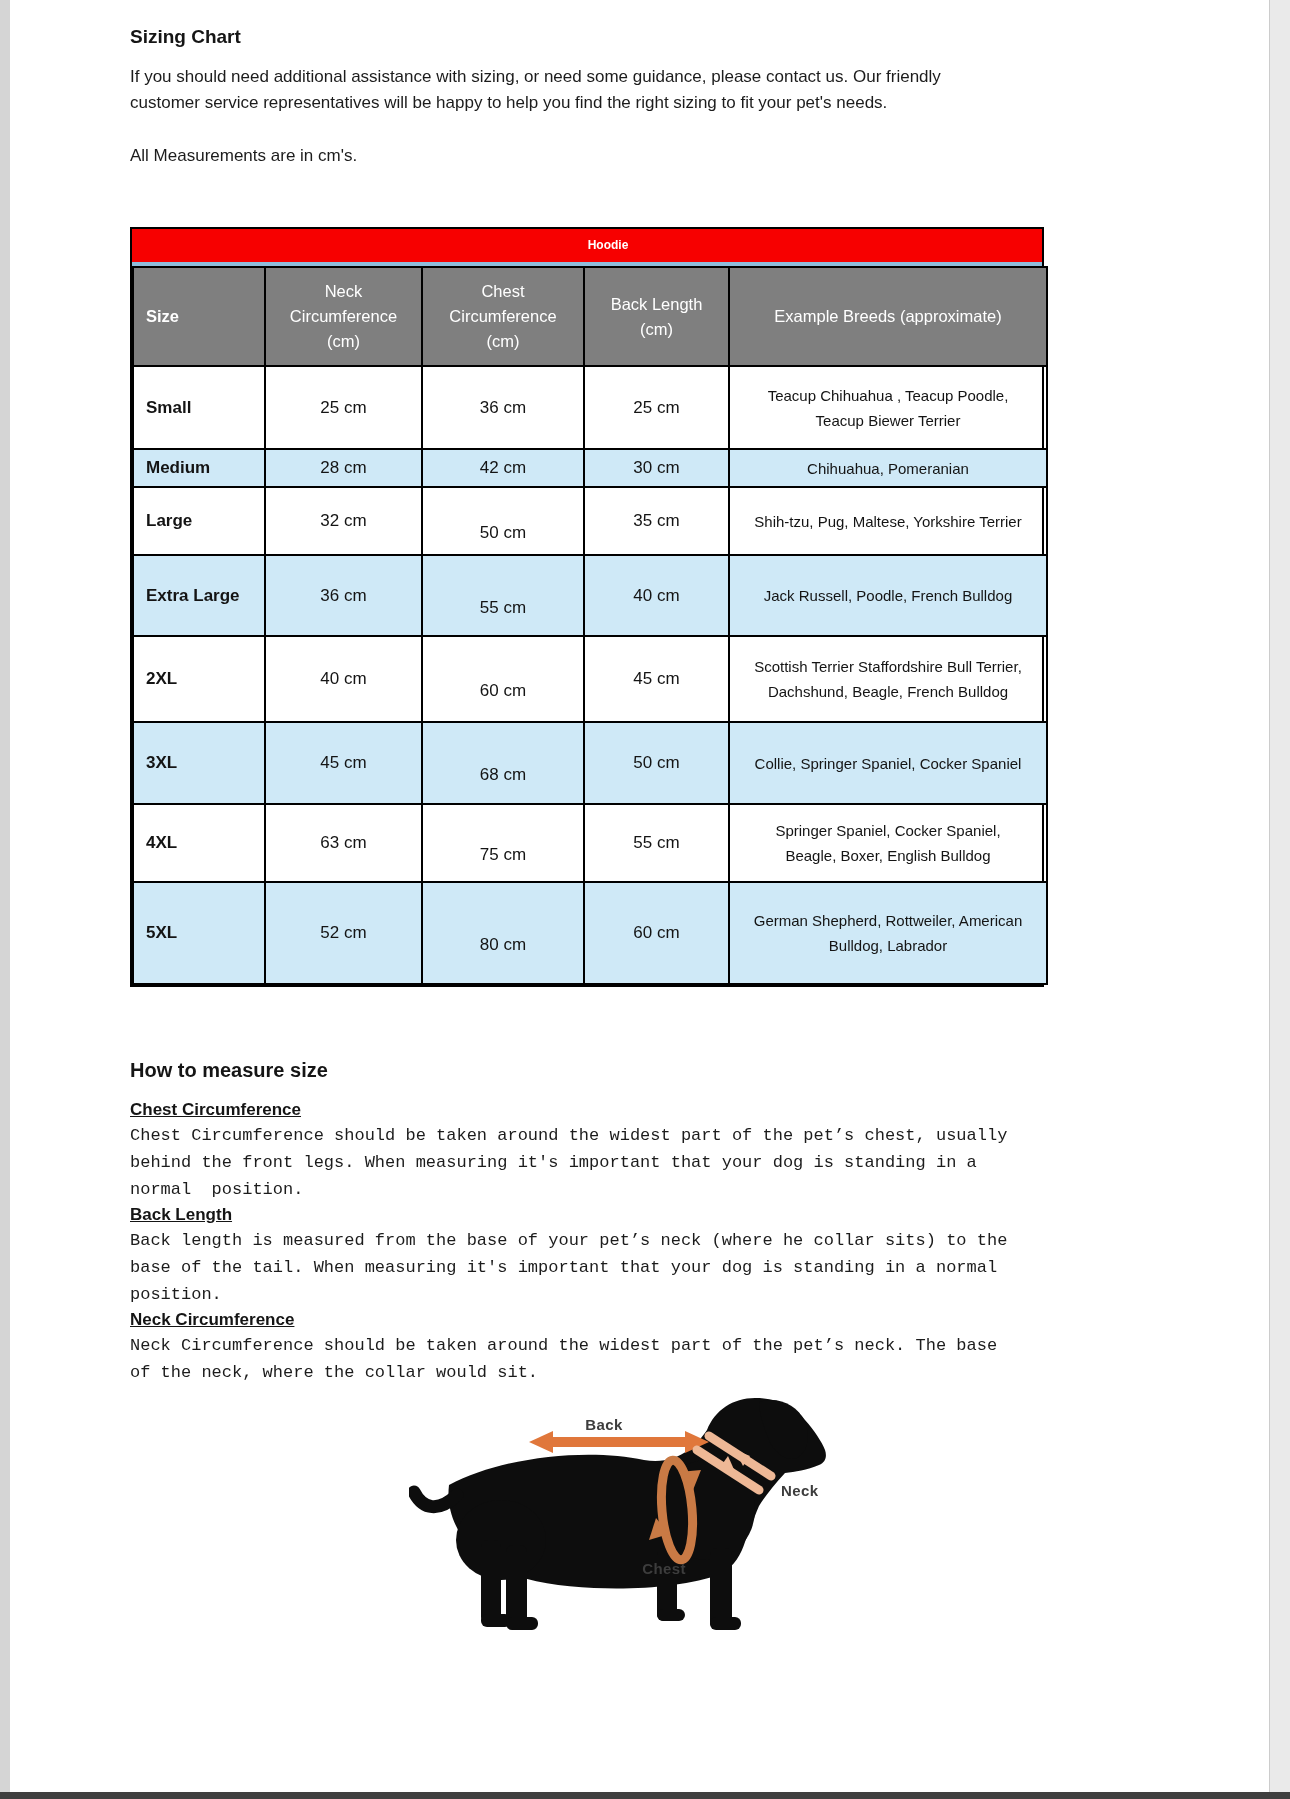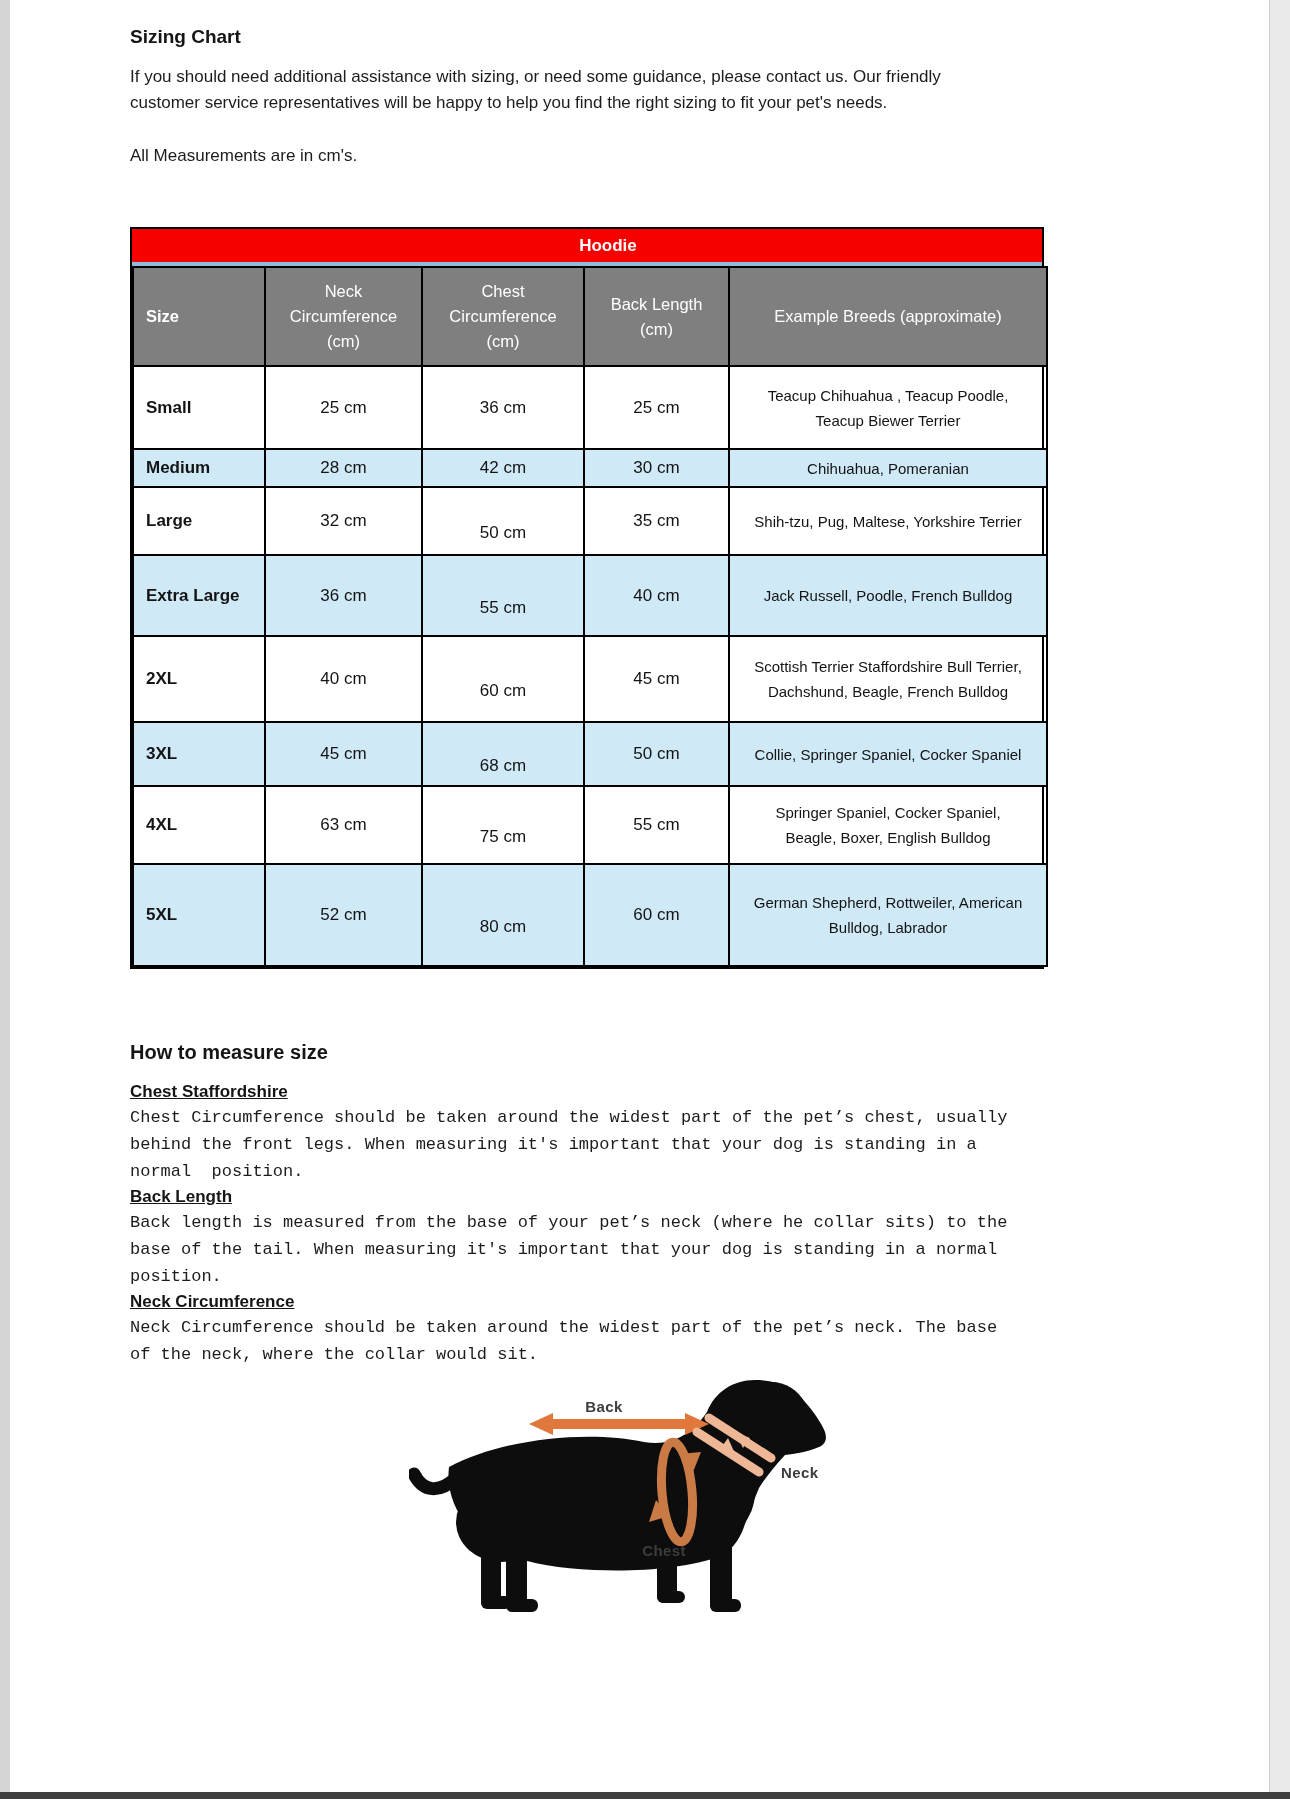--- a/index.html
+++ b/index.html
@@ -14,21 +14,21 @@
 
   .doc{position:absolute;left:130px;top:0;width:960px;}
 
   h1.page-title{font-size:19px;line-height:26px;font-weight:bold;margin:24px 0 0 0;color:#151515;}
   p.intro{font-size:17px;line-height:26px;margin:14px 0 0 0;width:860px;white-space:pre-wrap;}
   p.note{font-size:17px;line-height:26px;margin:27px 0 0 0;}
 
   
   .table-wrap{margin-top:58px;width:914px;border:2px solid #000;box-sizing:border-box;}
   .table-title{
-    background:#f70000;color:#ffffff;font-weight:bold;font-size:17px;
+    background:#f70000;color:#ffffff;font-weight:bold;font-size:12px;
     text-align:center;height:33px;line-height:33px;border-bottom:4px solid #8fbcdb;padding-left:42px;
   }
   table.sizes{border-collapse:collapse;width:100%;table-layout:fixed;}
   table.sizes th, table.sizes td{border:2px solid #000;box-sizing:border-box;}
   table.sizes col.c0{width:132px;}
   table.sizes col.c1{width:157px;}
   table.sizes col.c2{width:162px;}
   table.sizes col.c3{width:145px;}
   table.sizes col.c4{width:318px;}
   table.sizes thead th{
@@ -38,21 +38,21 @@
   table.sizes thead th.size-col{text-align:left;padding-left:12px;font-weight:bold;}
   table.sizes tbody td{font-size:17px;text-align:center;vertical-align:middle;color:#141414;}
   table.sizes tbody td.size{font-weight:bold;text-align:left;padding-left:12px;}
   table.sizes tbody td.breeds{font-size:15px;line-height:25px;white-space:pre-line;padding:0 8px;}
   table.sizes tbody tr:nth-child(even) td{background:#cfe9f7;}
   table.sizes tbody tr:nth-child(1){height:83px;}
   table.sizes tbody tr:nth-child(2){height:38px;}
   table.sizes tbody tr:nth-child(3){height:68px;}
   table.sizes tbody tr:nth-child(4){height:81px;}
   table.sizes tbody tr:nth-child(5){height:86px;}
-  table.sizes tbody tr:nth-child(6){height:64px;}
+  table.sizes tbody tr:nth-child(6){height:82px;}
   table.sizes tbody tr:nth-child(7){height:78px;}
   table.sizes tbody tr:nth-child(8){height:102px;}
   table.sizes tbody td.chest.low span{position:relative;top:12px;display:inline-block;}
 
   
   h2.howto-title{font-size:20px;line-height:27px;font-weight:bold;margin:70px 0 14px 0;color:#151515;}
   .section h3{font-size:17px;line-height:24px;font-weight:bold;text-decoration:underline;margin:0;color:#151515;}
   .section p{font-size:17px;line-height:27px;margin:0;width:880px;white-space:pre-wrap;font-family:Liberation Mono, monospace;}
   .sec-h-1{margin-top:25px;}
   .sec-p-1{margin-top:18px;}
@@ -164,21 +164,21 @@
           <td class="breeds">German Shepherd, Rottweiler, American
 Bulldog, Labrador</td>
         </tr>
       </tbody>
     </table>
   </div>
 
   <h2 class="howto-title">How to measure size</h2>
 
   <div class="section">
-    <h3 class="sec-h-1">Chest Staffordshire</h3>
+    <h3 class="sec-h-1">Chest Circumference</h3>
     <p class="sec-p-1">Chest Circumference should be taken around the widest part of the pet’s chest, usually behind the front legs. When measuring it's important that your dog is standing in a normal  position.</p>
   </div>
 
   <div class="section">
     <h3 class="sec-h-2">Back Length</h3>
     <p class="sec-p-2">Back length is measured from the base of your pet’s neck (where he collar sits) to the base of the tail. When measuring it's important that your dog is standing in a normal  position.</p>
   </div>
 
   <div class="section">
     <h3 class="sec-h-3">Neck Circumference</h3>

